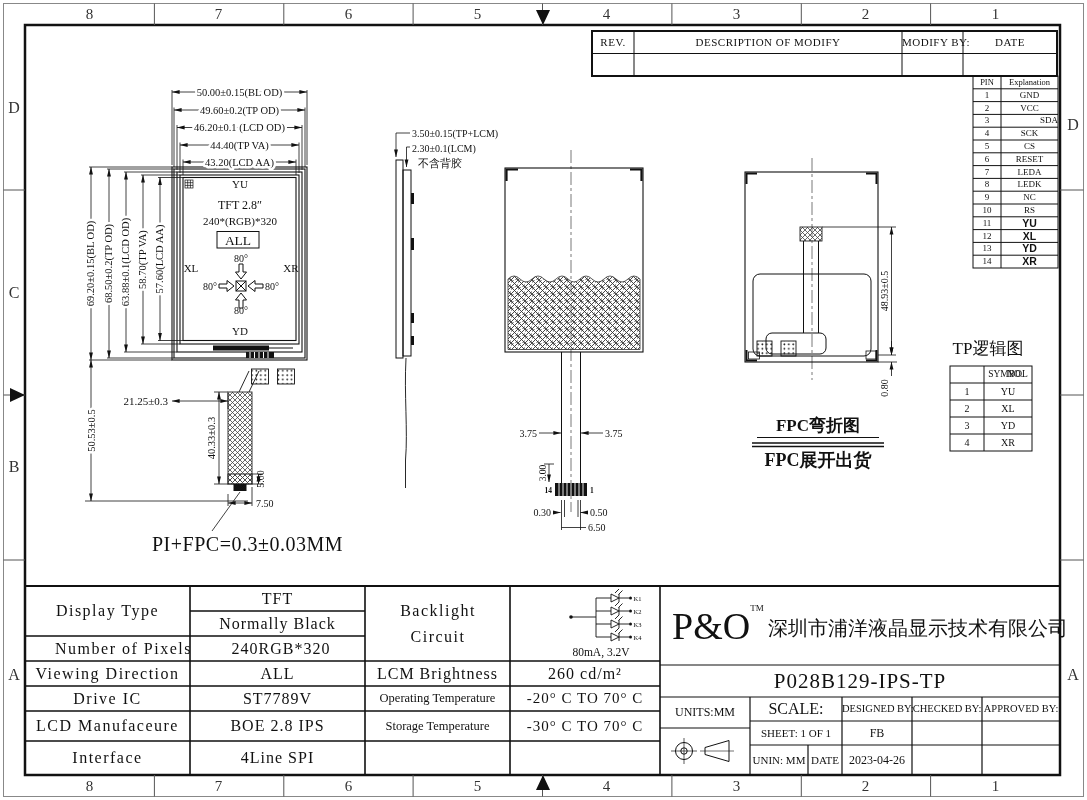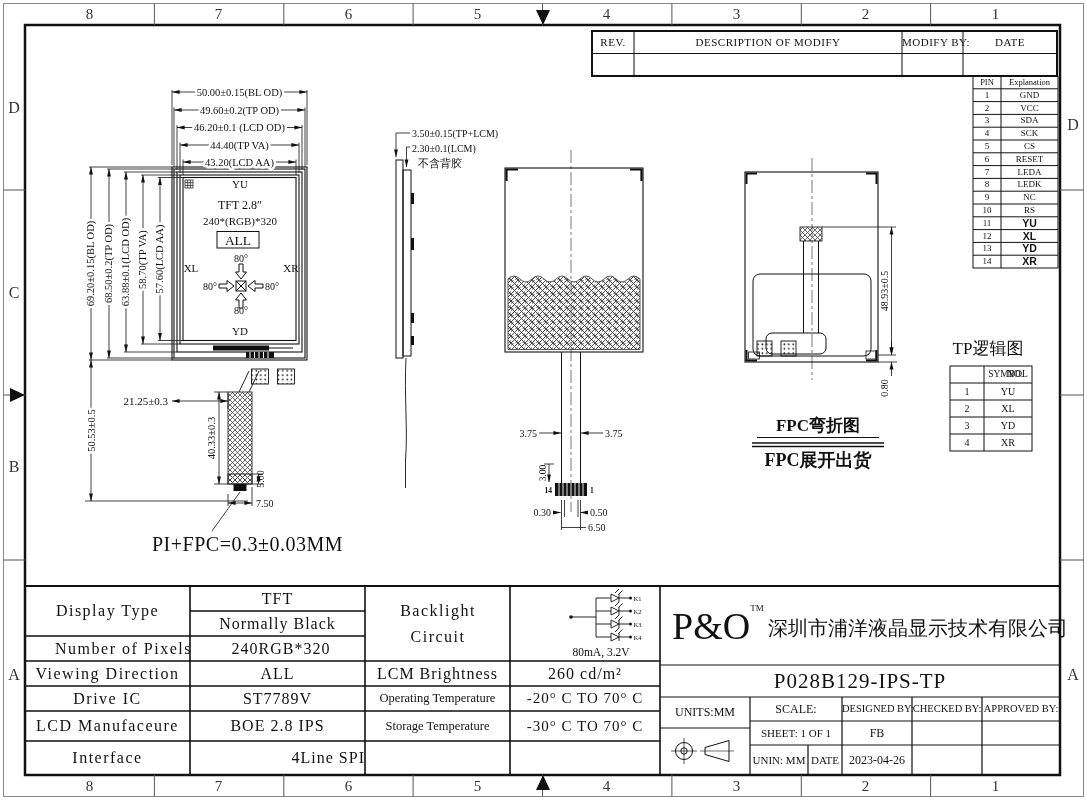--- a/index.html
+++ b/index.html
@@ -307,21 +307,21 @@
 <div class="t rv" style="left:902px;top:31px;width:61px;">MODIFY BY:</div>
 <div class="t rv" style="left:963px;top:31px;width:94px;">DATE</div>
 
 <div class="t pc1" style="top:76px;font-size:8.5px;">PIN</div>
 <div class="t pc2" style="top:76px;font-size:8.5px;">Explanation</div>
 <div class="t pc1" style="top:88.8px;">1</div>
 <div class="t pc2" style="top:88.8px;">GND</div>
 <div class="t pc1" style="top:101.6px;">2</div>
 <div class="t pc2" style="top:101.6px;">VCC</div>
 <div class="t pc1" style="top:114.4px;">3</div>
-<div class="t pc2" style="top:114.4px;">SDA</div>
+<div class="t pc2" style="top:114.4px;text-align:right;">SDA</div>
 <div class="t pc1" style="top:127.2px;">4</div>
 <div class="t pc2" style="top:127.2px;">SCK</div>
 <div class="t pc1" style="top:140px;">5</div>
 <div class="t pc2" style="top:140px;">CS</div>
 <div class="t pc1" style="top:152.8px;">6</div>
 <div class="t pc2" style="top:152.8px;">RESET</div>
 <div class="t pc1" style="top:165.6px;">7</div>
 <div class="t pc2" style="top:165.6px;">LEDA</div>
 <div class="t pc1" style="top:178.4px;">8</div>
 <div class="t pc2" style="top:178.4px;">LEDK</div>
@@ -362,37 +362,37 @@
 <div class="t sv" style="left:190px;top:611px;width:175px;height:18px;line-height:25px;">Normally Black</div>
 <div class="t sl" style="left:25px;top:636px;width:165px;height:25px;line-height:25px;padding-left:16px;">Number of Pixels</div>
 <div class="t sv" style="left:190px;top:636px;width:182px;height:25px;line-height:25px;">240RGB*320</div>
 <div class="t sl" style="left:25px;top:661px;width:165px;height:25px;line-height:25px;">Viewing Direction</div>
 <div class="t sv" style="left:190px;top:661px;width:175px;height:25px;line-height:25px;">ALL</div>
 <div class="t sl" style="left:25px;top:686px;width:165px;height:25px;line-height:25px;">Drive IC</div>
 <div class="t sv" style="left:190px;top:686px;width:175px;height:25px;line-height:25px;">ST7789V</div>
 <div class="t sl" style="left:25px;top:711px;width:165px;height:30px;line-height:30px;">LCD Manufaceure</div>
 <div class="t sv" style="left:190px;top:711px;width:175px;height:30px;line-height:30px;">BOE 2.8 IPS</div>
 <div class="t sl" style="left:25px;top:741px;width:165px;height:34px;line-height:34px;">Interface</div>
-<div class="t sv" style="left:190px;top:741px;width:175px;height:34px;line-height:34px;text-align:right;">4Line SPI</div>
+<div class="t sv" style="left:190px;top:741px;width:175px;height:34px;line-height:34px;">4Line SPI</div>
 <div class="t sl" style="left:392px;top:598px;width:92px;height:52px;line-height:26px;white-space:normal;">Backlight Circuit</div>
 <div class="t" style="left:545px;top:644px;width:112px;height:16px;line-height:16px;font-size:11.5px;">80mA, 3.2V</div>
 <div class="t sv" style="left:365px;top:661px;width:145px;height:25px;line-height:25px;">LCM Brightness</div>
 <div class="t sv" style="left:510px;top:661px;width:150px;height:25px;line-height:25px;">260 cd/m²</div>
 <div class="t stl" style="left:365px;top:686px;width:145px;height:25px;line-height:25px;">Operating Temperature</div>
 <div class="t stv" style="left:510px;top:686px;width:150px;height:25px;line-height:25px;">-20° C TO 70° C</div>
 <div class="t stl" style="left:365px;top:711px;width:145px;height:30px;line-height:30px;">Storage Temperature</div>
 <div class="t stv" style="left:510px;top:711px;width:150px;height:30px;line-height:30px;">-30° C TO 70° C</div>
 
 <div class="t" style="left:672px;top:596px;width:110px;height:60px;line-height:60px;text-align:left;">
   <span style="font-size:38px;font-family:'Liberation Serif',serif;">P&amp;O</span><sup style="font-size:9px;position:relative;top:-22px;">TM</sup>
 </div>
 <div class="t cjk" style="left:768px;top:612px;width:290px;height:32px;line-height:32px;font-size:20px;">深圳市浦洋液晶显示技术有限公司</div>
 <div class="t" style="left:660px;top:665px;width:400px;height:16px;line-height:32px;font-size:21px;letter-spacing:1px;">P028B129-IPS-TP</div>
 <div class="t" style="left:660px;top:697px;width:90px;height:31px;line-height:31px;font-size:12px;">UNITS:MM</div>
-<div class="t" style="left:750px;top:697px;width:92px;height:24px;line-height:24px;font-size:12px;">SCALE:</div>
+<div class="t" style="left:750px;top:697px;width:92px;height:24px;line-height:24px;font-size:16px;">SCALE:</div>
 <div class="t tb" style="left:842px;top:697px;width:70px;height:24px;line-height:24px;">DESIGNED BY:</div>
 <div class="t tb" style="left:912px;top:697px;width:70px;height:24px;line-height:24px;">CHECKED BY:</div>
 <div class="t tb" style="left:982px;top:697px;width:78px;height:24px;line-height:24px;border-radius:7px;">APPROVED BY:</div>
 <div class="t" style="left:750px;top:721px;width:92px;height:24px;line-height:24px;font-size:11px;">SHEET: 1 OF 1</div>
 <div class="t" style="left:842px;top:721px;width:70px;height:24px;line-height:24px;font-size:12px;">FB</div>
 <div class="t" style="left:750px;top:745px;width:58px;height:30px;line-height:30px;font-size:11px;">UNIN: MM</div>
 <div class="t" style="left:808px;top:745px;width:34px;height:30px;line-height:30px;font-size:11px;">DATE</div>
 <div class="t" style="left:842px;top:745px;width:70px;height:30px;line-height:30px;font-size:12px;">2023-04-26</div>
 
 </body></html>

